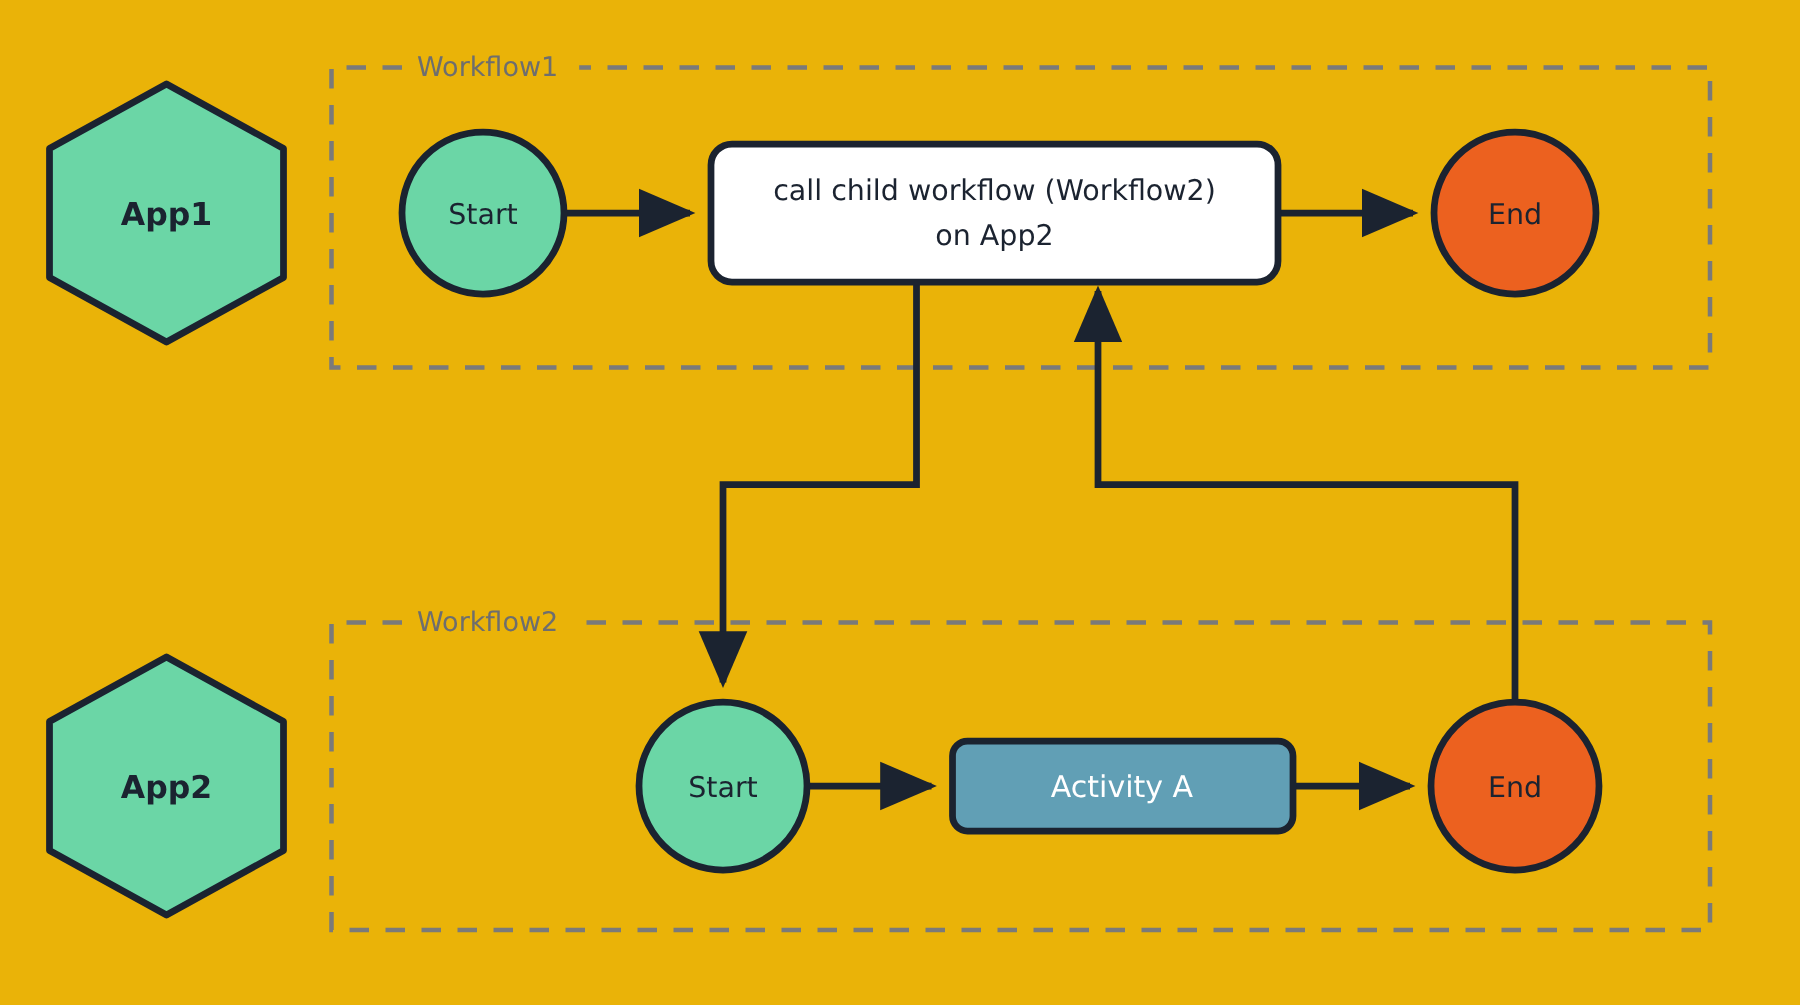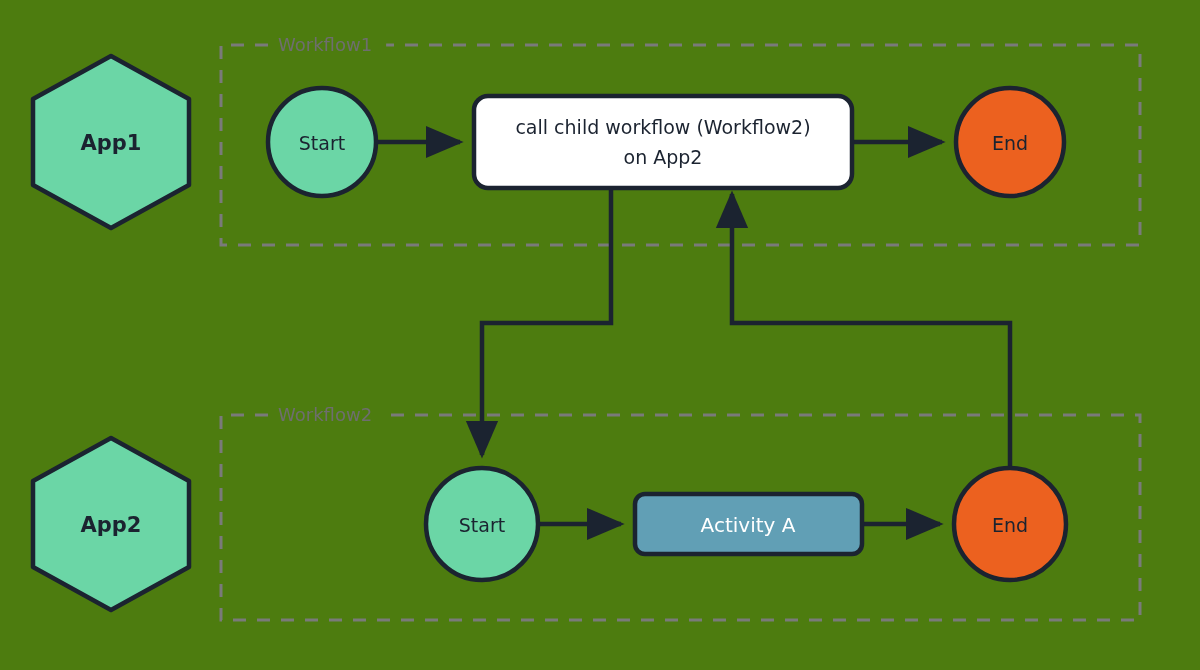--- a/index.html
+++ b/index.html
@@ -7,21 +7,21 @@
     padding: 0;
     background: #ffffff;
   }
   body {
     font-family: "DejaVu Sans", sans-serif;
   }
   #canvas {
     position: relative;
     width: 1200px;
     height: 670px;
-    background: #4d7c0f;
+    background: #eab308;
     overflow: hidden;
   }
   #diagram-svg {
     position: absolute;
     left: 0;
     top: 0;
     width: 1200px;
     height: 670px;
   }
   .node-label {

